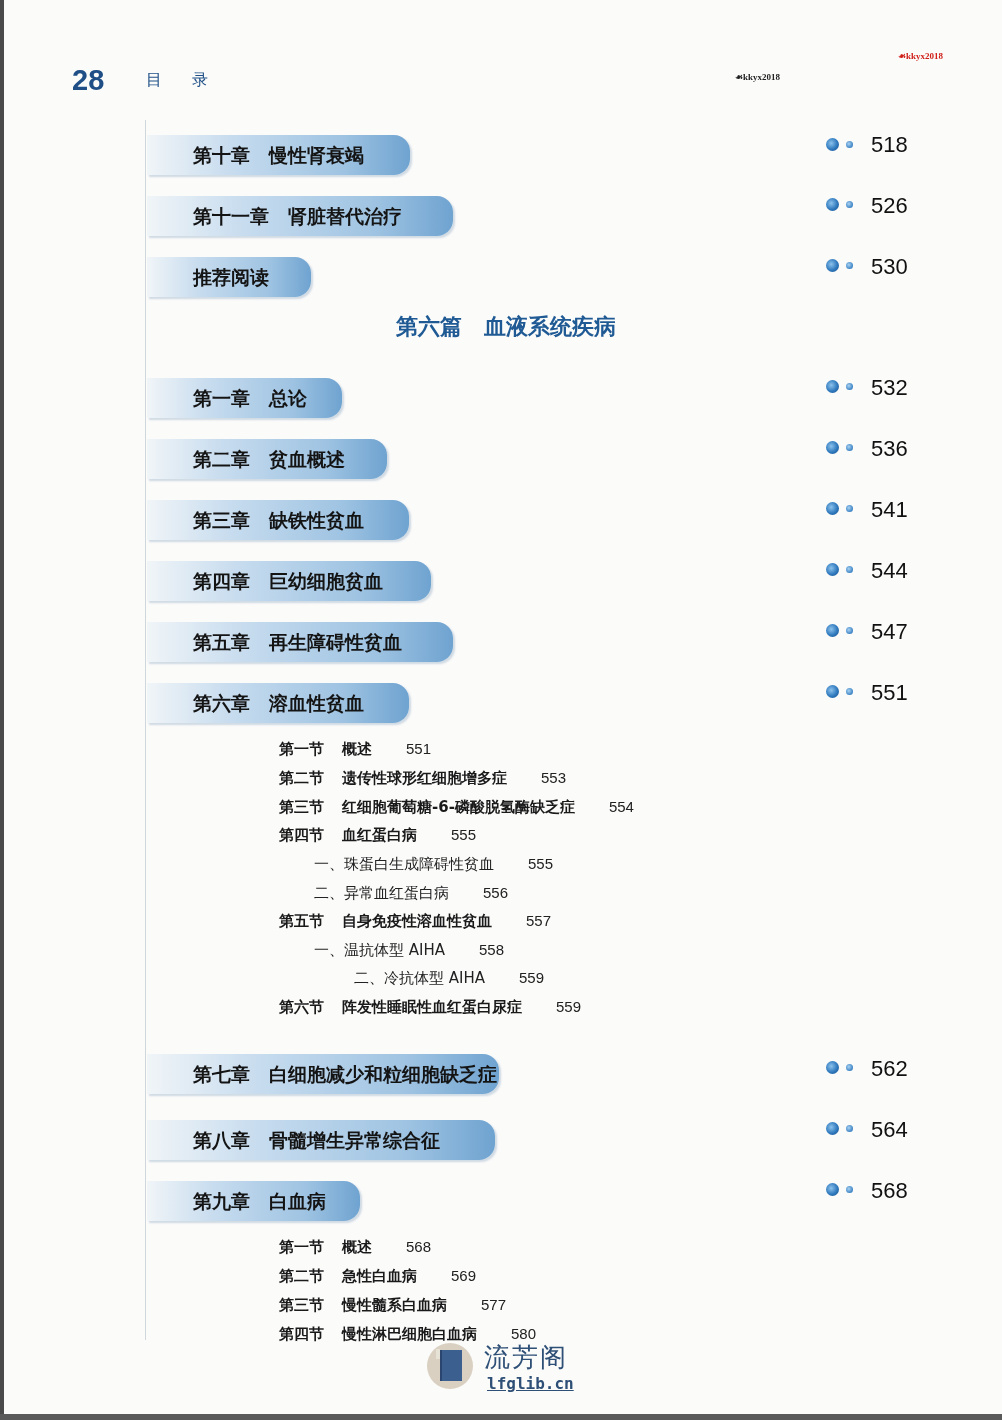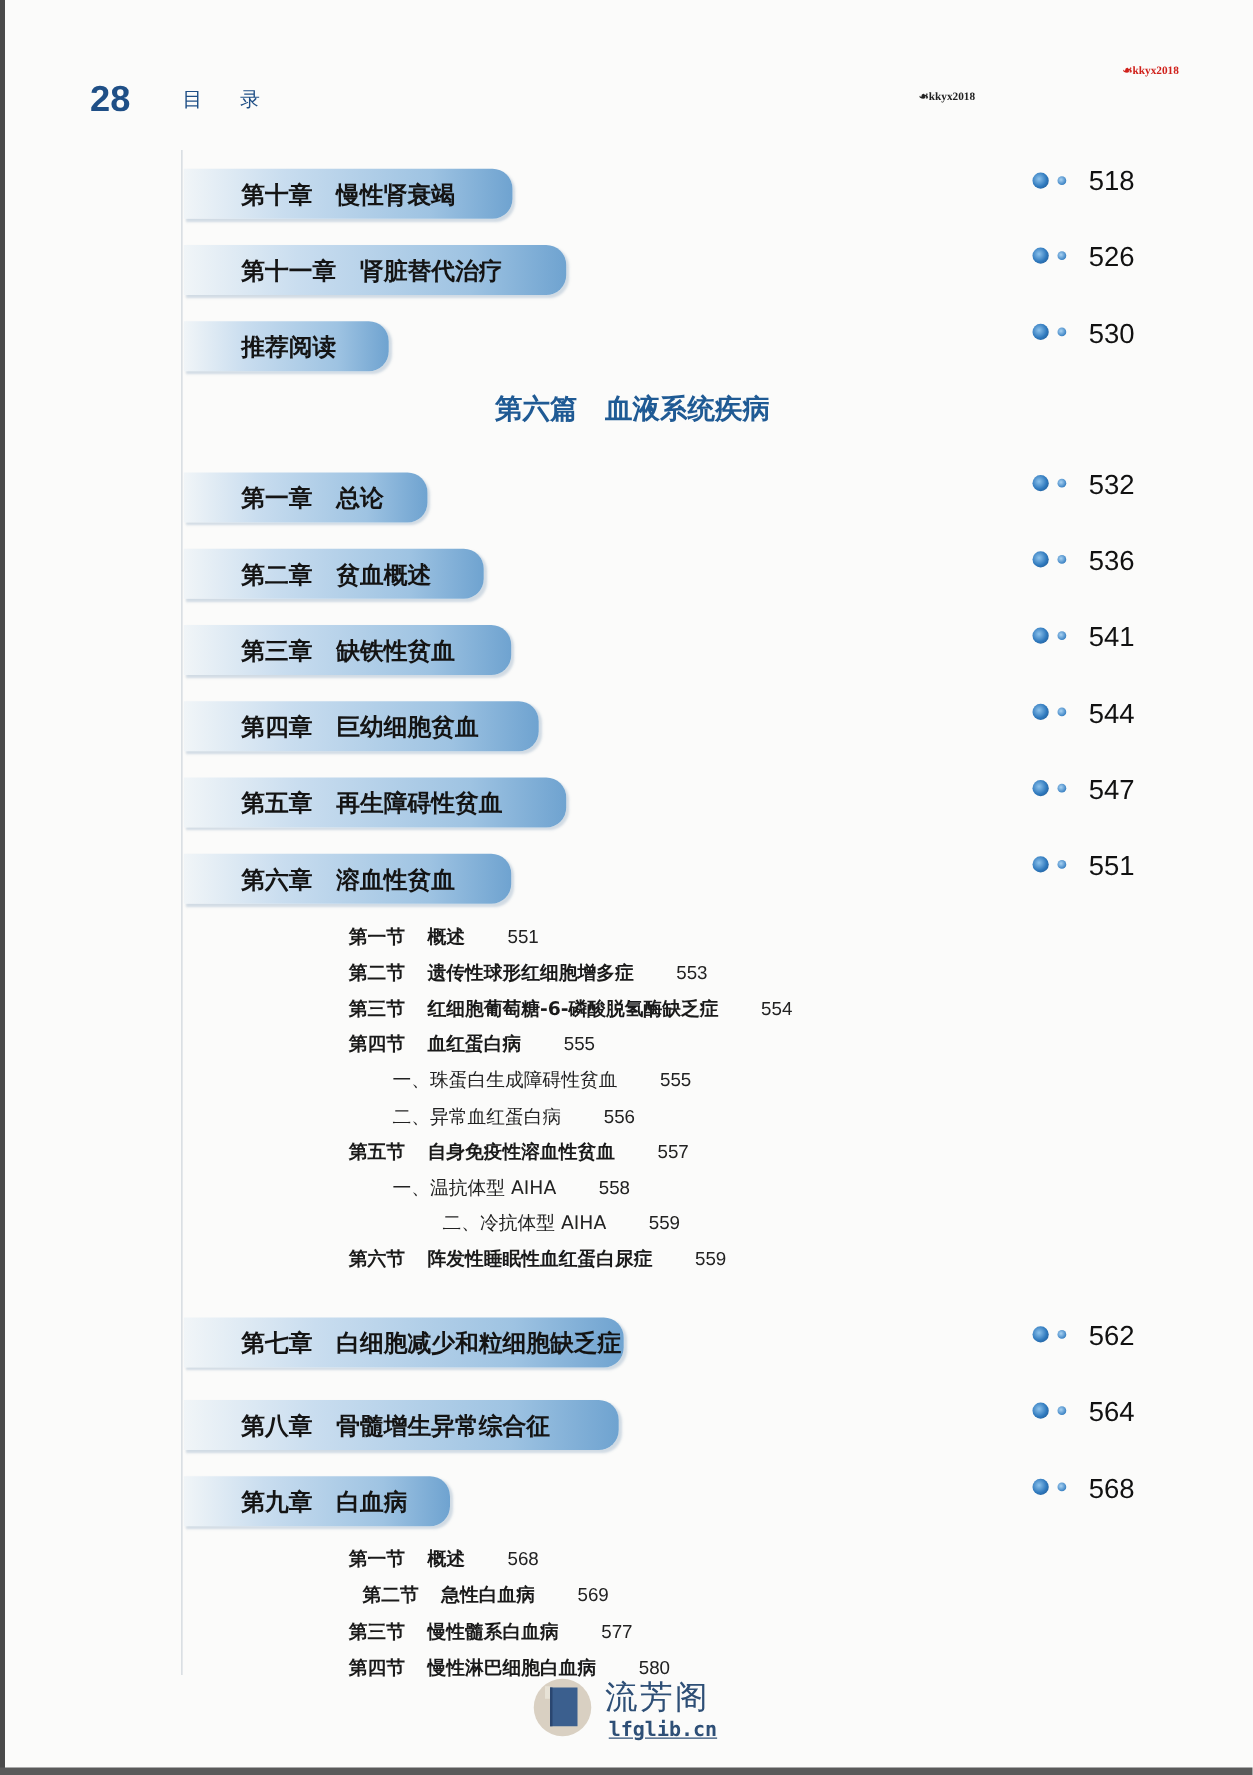--- a/index.html
+++ b/index.html
@@ -170,21 +170,21 @@
 <div class="chapter" style="top:1169px;width:213px;">
   <span class="label">第九章　白血病</span>
 </div>
 <div class="bullets" style="top:1183px;">
     <div class="dot-big"></div>
     <div class="dot-small"></div>
   </div>
 <div class="cpage" style="top:1178px;">568</div>
 
 <div class="sec" style="left:279px;top:1238px;"><span class="sn">第一节</span><span class="st">概述</span><span class="sp">568</span></div>
-<div class="sec" style="left:279px;top:1267px;margin-left:11px;"><span class="sn">第二节</span><span class="st">急性白血病</span><span class="sp">569</span></div>
+<div class="sec" style="left:279px;top:1267px;"><span class="sn">第二节</span><span class="st">急性白血病</span><span class="sp">569</span></div>
 <div class="sec" style="left:279px;top:1296px;"><span class="sn">第三节</span><span class="st">慢性髓系白血病</span><span class="sp">577</span></div>
 <div class="sec" style="left:279px;top:1325px;"><span class="sn">第四节</span><span class="st">慢性淋巴细胞白血病</span><span class="sp">580</span></div>
 
 <div class="logo">
     <div class="book"></div>
     <div class="tag"></div>
   </div>
 <div class="logo-cn">流芳阁</div>
 <div class="logo-url">lfglib.cn</div>
 

